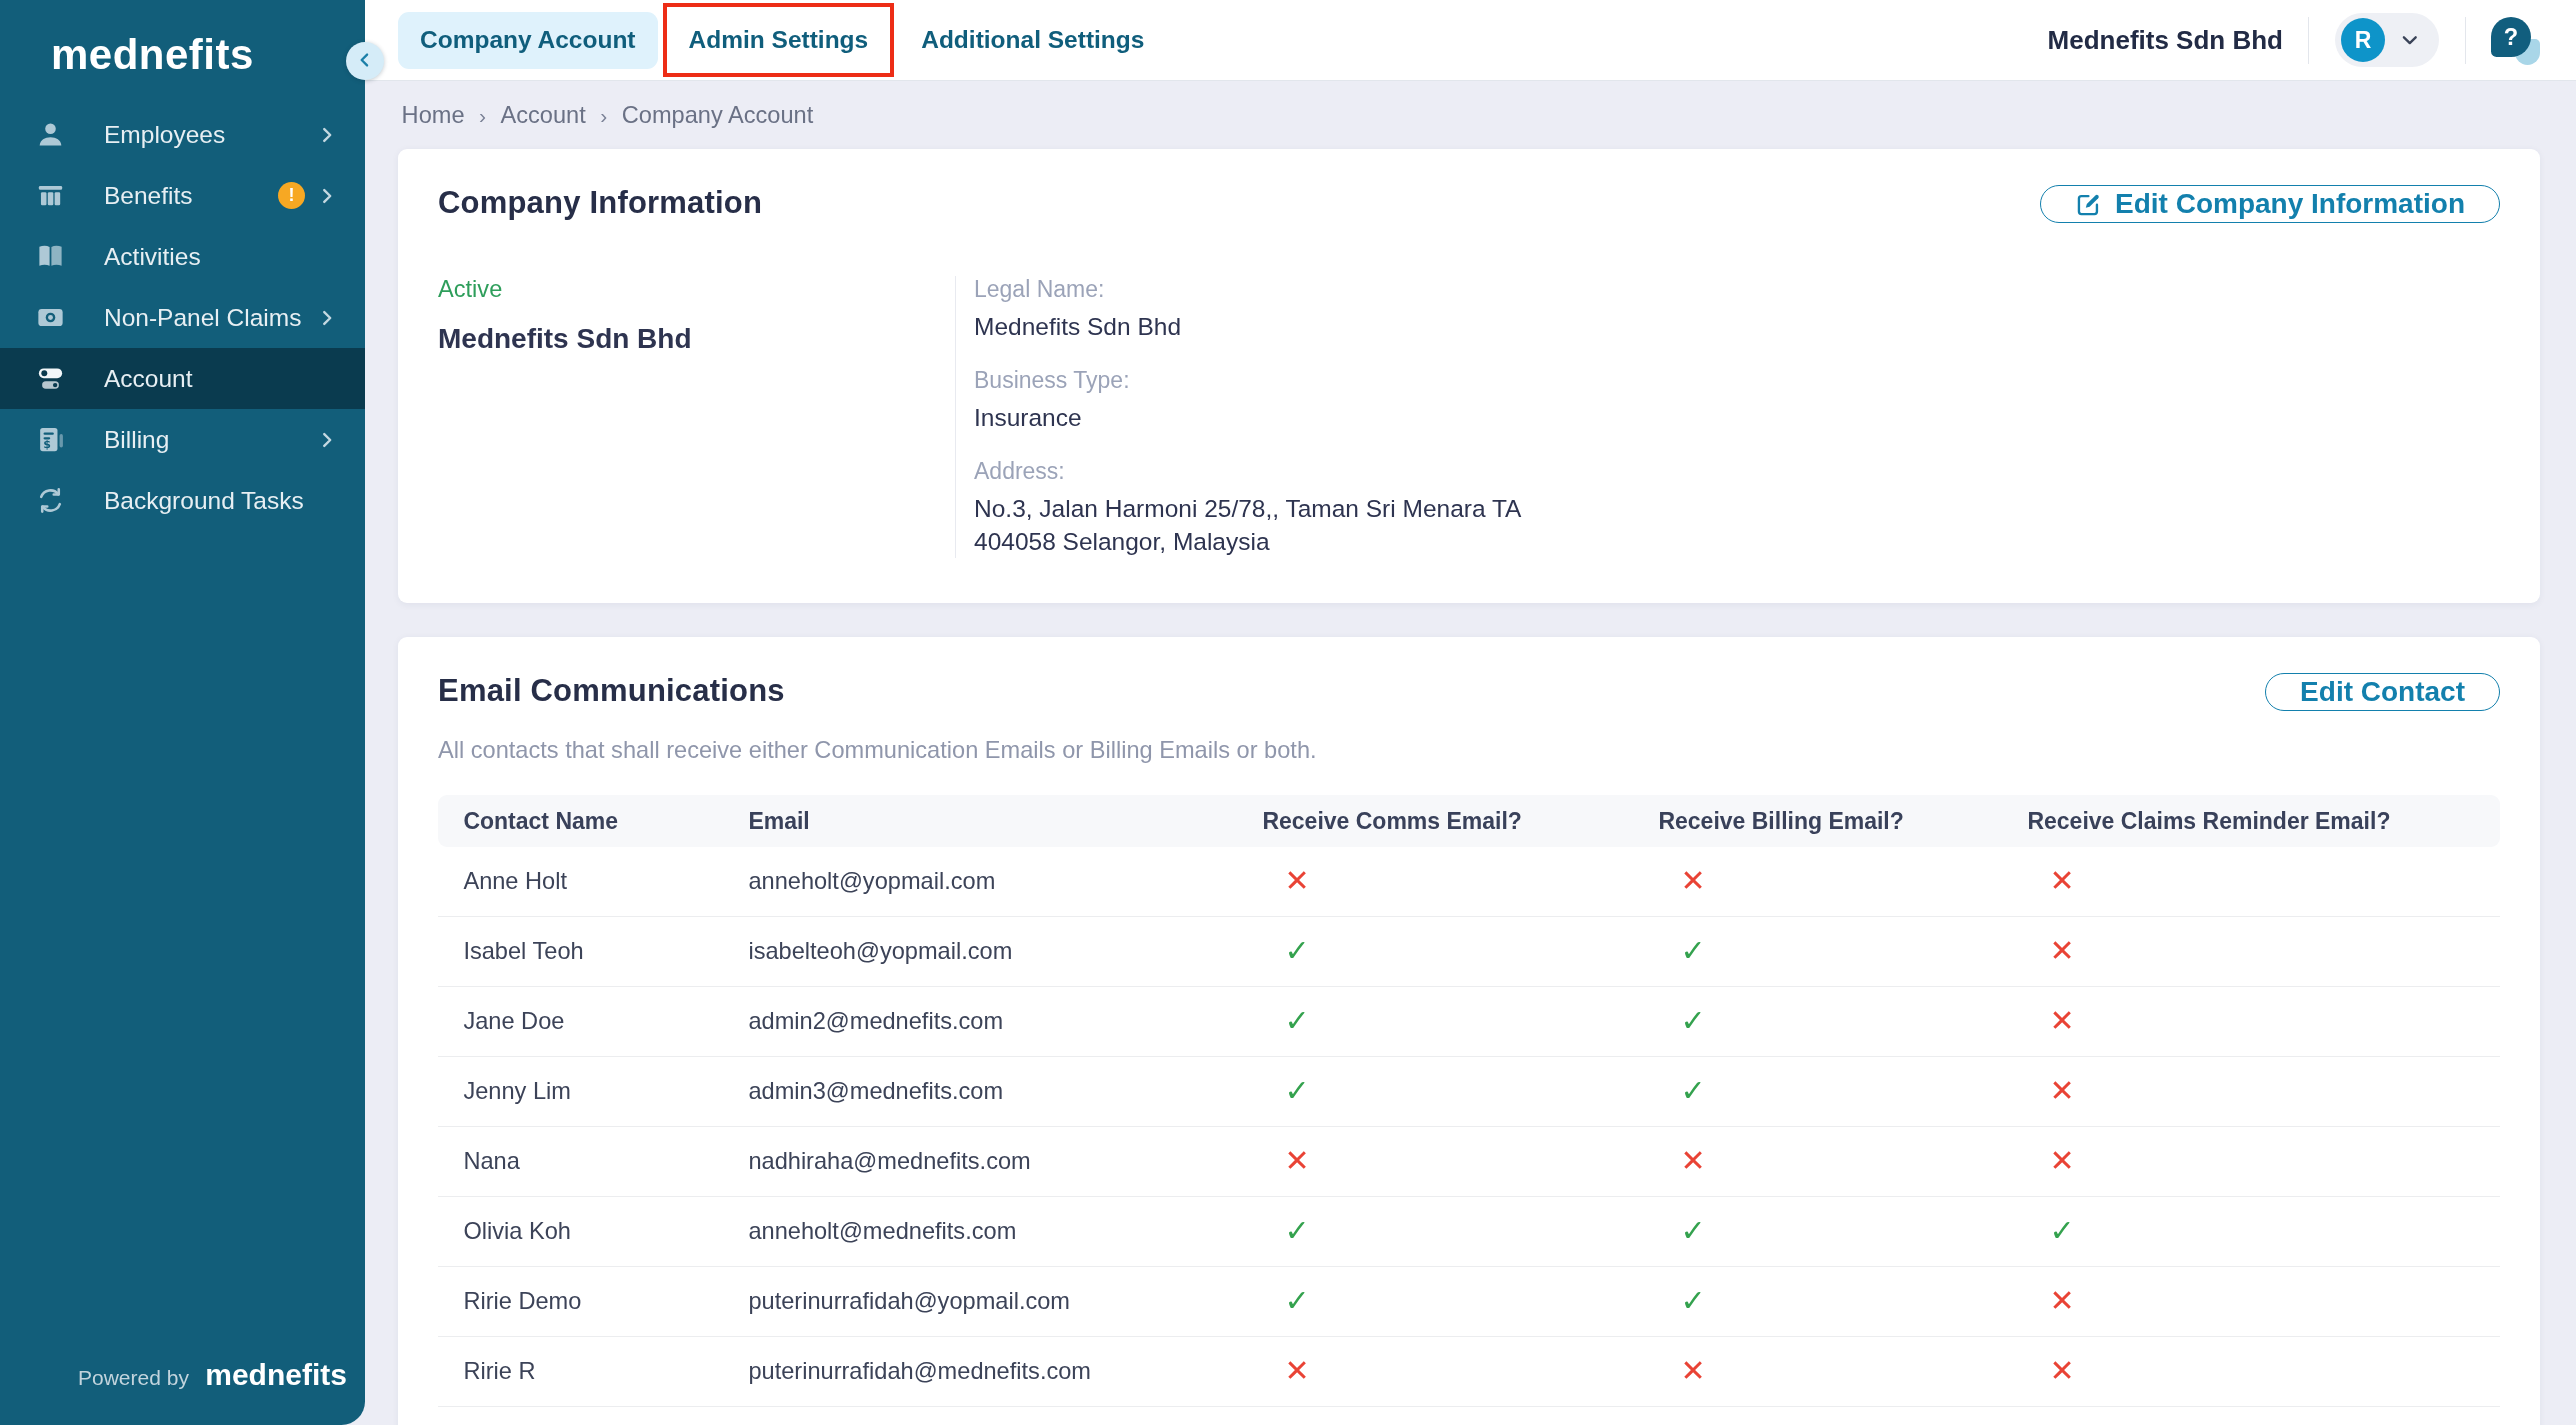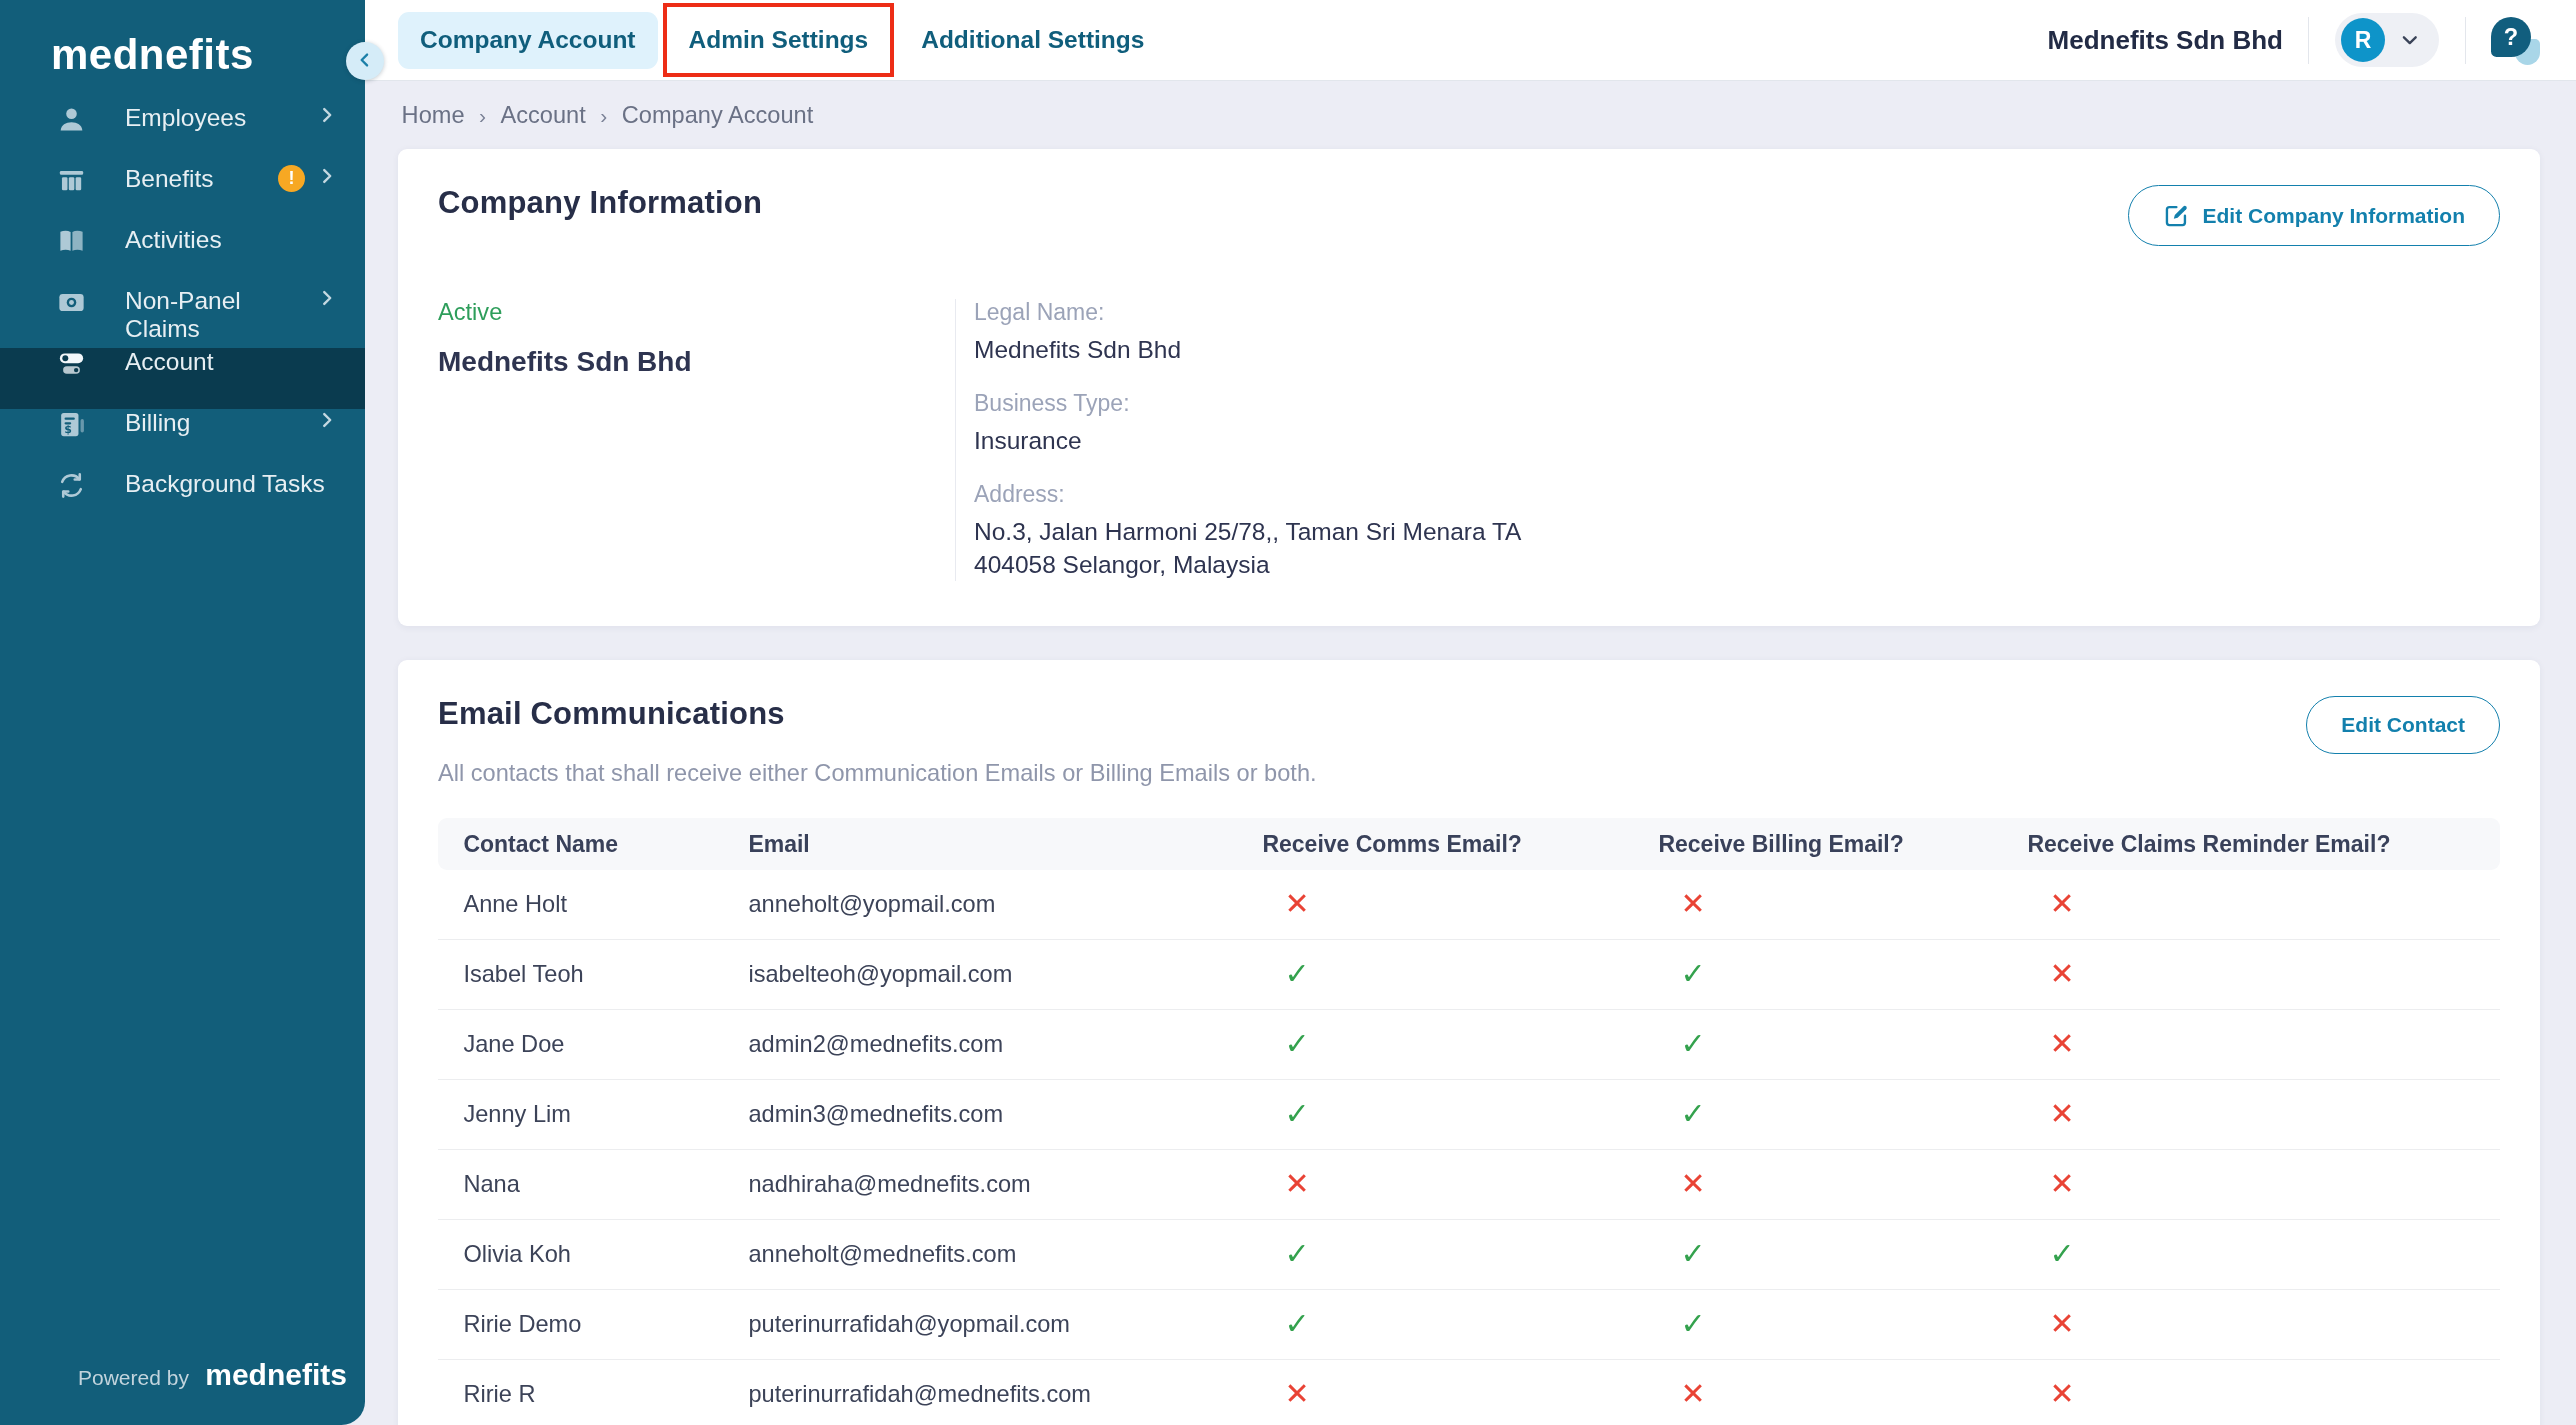--- a/index.html
+++ b/index.html
@@ -28,22 +28,22 @@
     position: absolute; left: 346px; top: 42px;
     width: 38px; height: 38px; border-radius: 50%;
     background: #D5ECF8; color: #1B7FA8; border: none;
     display: flex; align-items: center; justify-content: center;
     box-shadow: 0 0.9px 4.5px rgba(10,40,60,.25);
     cursor: pointer; z-index: 20;
   }
   .collapse-btn svg { width: 20px; height: 20px; }
   .side-nav { margin-top: 25.4px; display: flex; flex-direction: column; }
   .nav-item {
-    height: 61px; display: flex; 
-    padding: 0 27px 0 56px;
+    height: 61px; display: flex; align-items: center;
+    padding: 0 27px 0 35px;
     color: #E7EFF3; font-size: 24.5px; cursor: pointer;
   }
   .nav-item.active { background: #0A3B4F; }
   .nav-item .icon { width: 31px; height: 31px; margin-right: 38px; color: #AEC9D6; flex: none; }
   .nav-item.active .icon { color: #F2F7FA; }
   .nav-item .icon svg { width: 100%; height: 100%; display: block; }
   .hole { fill: #125E7A; }
   .nav-item.active .hole { fill: #0A3B4F; }
   .hole-text { fill: #125E7A; font-family: "DejaVu Sans", sans-serif; }
   .nav-label { flex: 1; }
@@ -125,22 +125,22 @@
 
   .card {
     background: #fff; border-radius: 9px;
     box-shadow: 0 1.8px 7.3px rgba(40,50,80,.06);
   }
   .card-head { display: flex; justify-content: space-between; align-items: flex-start; }
   .card-title { font-size: 31px; color: #272E48; font-weight: 700; letter-spacing: 0.2px; }
   .btn-outline {
     display: inline-flex; align-items: center; gap: 12.7px;
     border: 1.8px solid #1380AD; color: #1380AD; background: #fff;
-    border-radius: 907px; font-size: 21px; font-weight: 700;
-    padding: 16px 34px; font-family: inherit; cursor: pointer; white-space: nowrap;
+    border-radius: 907px; font-size: 28px; font-weight: 700;
+    padding: 2px 34px; font-family: inherit; cursor: pointer; white-space: nowrap;
   }
   .btn-outline .bicon { width: 27px; height: 27px; }
   .btn-outline .bicon svg { width: 100%; height: 100%; }
 
   
   .card-company { padding: 36px 40px 45px; margin-bottom: 34px; }
   .company-body { display: flex; margin-top: 53px; }
   .company-left { width: 517px; flex: none; }
   .status { color: #2E9E5B; font-size: 23.6px; }
   .cname { margin-top: 20px; color: #2E3450; font-size: 28px; font-weight: 600; }

